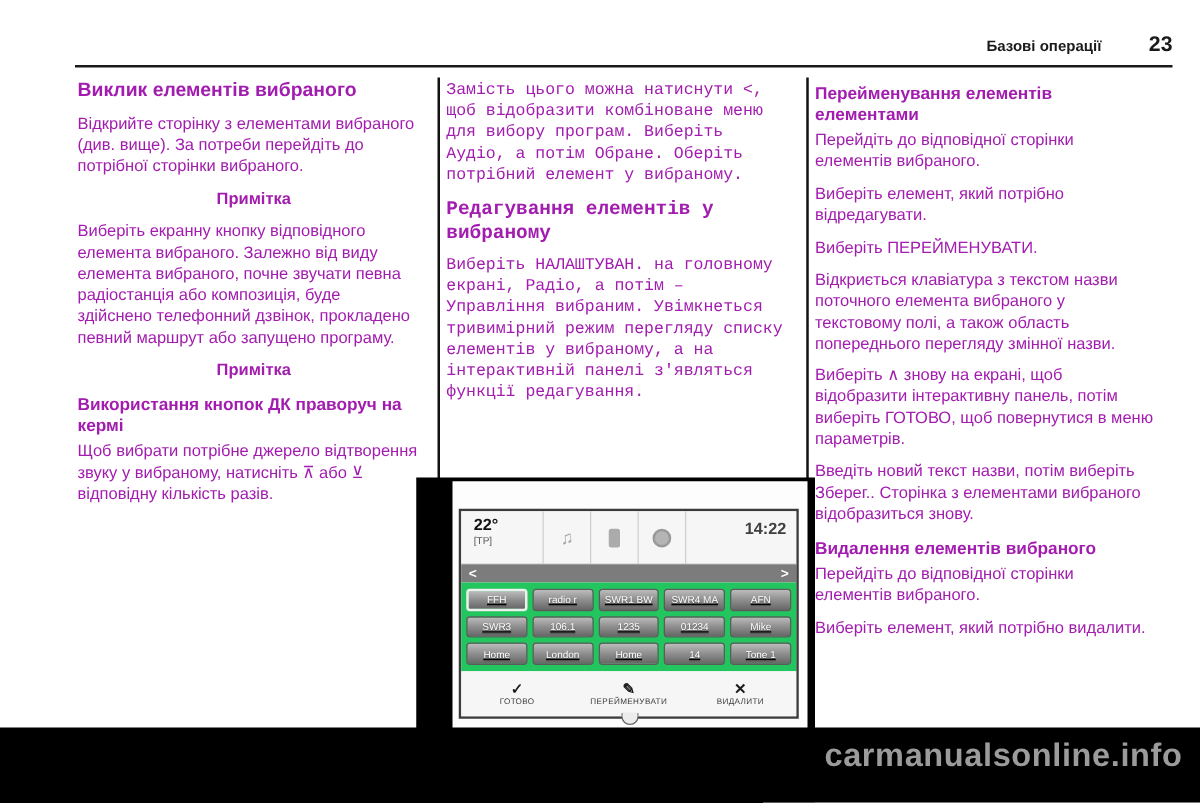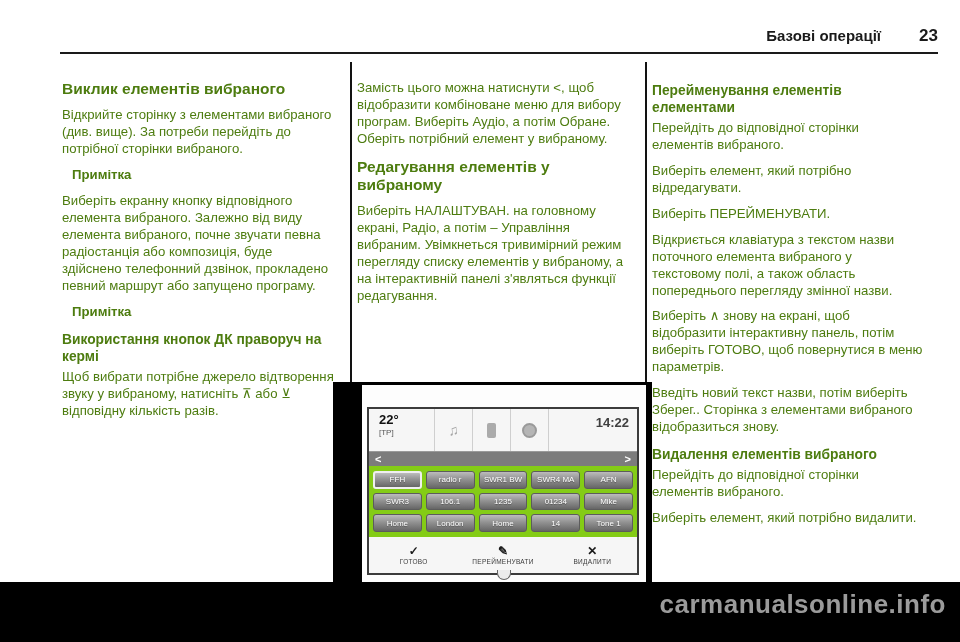--- a/index.html
+++ b/index.html
@@ -3,33 +3,33 @@
 <meta charset="utf-8">
 <style>
   html,body{margin:0;padding:0;}
   body{
     width:960px;height:642px;position:relative;overflow:hidden;
     background:#000;font-family:"Liberation Sans", sans-serif;
   }
   .page{position:absolute;left:0;top:0;width:960px;height:642px;background:#ffffff;}
   
   .header{position:absolute;left:60px;top:26px;width:878px;display:flex;justify-content:flex-end;gap:38px;align-items:baseline;z-index:1;}
-  .header .title{font-size:15px;font-weight:bold;color:#1a1a1a;}
+  .header .title{font-size:12px;font-weight:bold;color:#1a1a1a;}
   .header .pagenum{font-size:17px;font-weight:bold;color:#1a1a1a;}
   .header-rule{position:absolute;left:60px;top:52px;width:878px;height:2px;background:#1a1a1a;z-index:1;}
   
-  .col{position:absolute;top:80px;width:272px;font-size:13.2px;line-height:1.28;color:#4d7c0f;z-index:1;}
+  .col{position:absolute;top:64px;width:272px;font-size:13.2px;line-height:1.28;color:#a21caf;z-index:1;}
   .col1{left:62px;}
-  .col2{left:357px;}
+  .col2{left:357px;font-family:Liberation Mono, monospace;}
   .col3{left:652px;}
   .col p{margin:0 0 9px 0;}
   .h-big{font-size:15.5px;font-weight:bold;margin:0 0 8px 0;line-height:1.22;}
   .h-mid{font-size:15.5px;font-weight:bold;margin:10px 0 8px 0;line-height:1.22;}
   .h-sub{font-size:13.8px;font-weight:bold;margin:10px 0 4px 0;line-height:1.25;}
-  .note{margin:4px 0 10px 10px;}
+  .note{margin:4px 0 10px 10px;text-align:center;}
   .note .note-title{font-weight:bold;margin-bottom:1px;}
   .sep{position:absolute;top:62px;width:2px;height:520px;background:#121212;z-index:0;}
   .sep-1{left:350px;} .sep-2{left:645px;}
   
   .bottom-band{position:absolute;left:0;top:582px;width:960px;height:60px;background:#000;z-index:2;}
   .watermark{position:absolute;right:14px;bottom:22px;z-index:5;color:#9b9b9b;font-size:26px;font-weight:600;letter-spacing:.5px;}
   
   .figure-backdrop{position:absolute;left:333px;top:382px;width:319px;height:260px;background:#000;z-index:2;}
   .figure-panel{position:absolute;left:29px;top:3px;width:284px;height:228px;background:#fdfdfd;}
   .screen{position:absolute;left:5px;top:22px;width:272px;height:168px;border:2px solid #3c3c3c;background:#f6f6f6;box-sizing:border-box;display:flex;flex-direction:column;}
@@ -39,21 +39,21 @@
   .sb-temp .t{font-size:13px;font-weight:bold;color:#111;}
   .sb-temp .tp{font-size:8px;color:#555;margin-top:1px;}
   .sb-ico{width:37px;border-right:1px solid #cfcfcf;display:flex;align-items:center;justify-content:center;}
   .glyph-note{font-size:14px;color:#a6a6a6;transform:rotate(-8deg);}
   .shape-phone{width:9px;height:15px;border-radius:2px;background:#ababab;}
   .shape-ring{width:15px;height:15px;border-radius:50%;background:#b5b5b5;border:2px solid #9a9a9a;box-sizing:border-box;}
   .sb-clock{flex:1;text-align:right;padding:6px 8px 0 0;font-size:13px;font-weight:bold;color:#404040;}
   
   .navrow{height:14px;background:#7c7c7c;color:#fff;display:flex;justify-content:space-between;align-items:center;padding:0 6px;font-size:11px;font-weight:bold;line-height:14px;flex:0 0 auto;}
   
-  .favgrid{flex:1;background:#84cc16;padding:5px 4px;display:grid;grid-template-columns:repeat(5,1fr);grid-template-rows:repeat(3,1fr);gap:4px;box-sizing:border-box;}
+  .favgrid{flex:1;background:#22c55e;padding:5px 4px;display:grid;grid-template-columns:repeat(5,1fr);grid-template-rows:repeat(3,1fr);gap:4px;box-sizing:border-box;text-decoration:underline;}
   .favbtn{
     background:linear-gradient(180deg,#bcbcbc 0%,#929292 45%,#666666 100%);
     border:1px solid #5c5c5c;border-radius:3px;color:#fff;font-size:8px;
     display:flex;align-items:center;justify-content:center;overflow:hidden;white-space:nowrap;
     text-shadow:0 1px 1px rgba(0,0,0,.35);
   }
   .favbtn.selected{border:2px solid #efefef;}
   
   .actionbar{height:36px;background:#f6f6f6;display:flex;flex:0 0 auto;position:relative;}
   .action{flex:1;display:flex;flex-direction:column;align-items:center;justify-content:center;gap:1px;}

